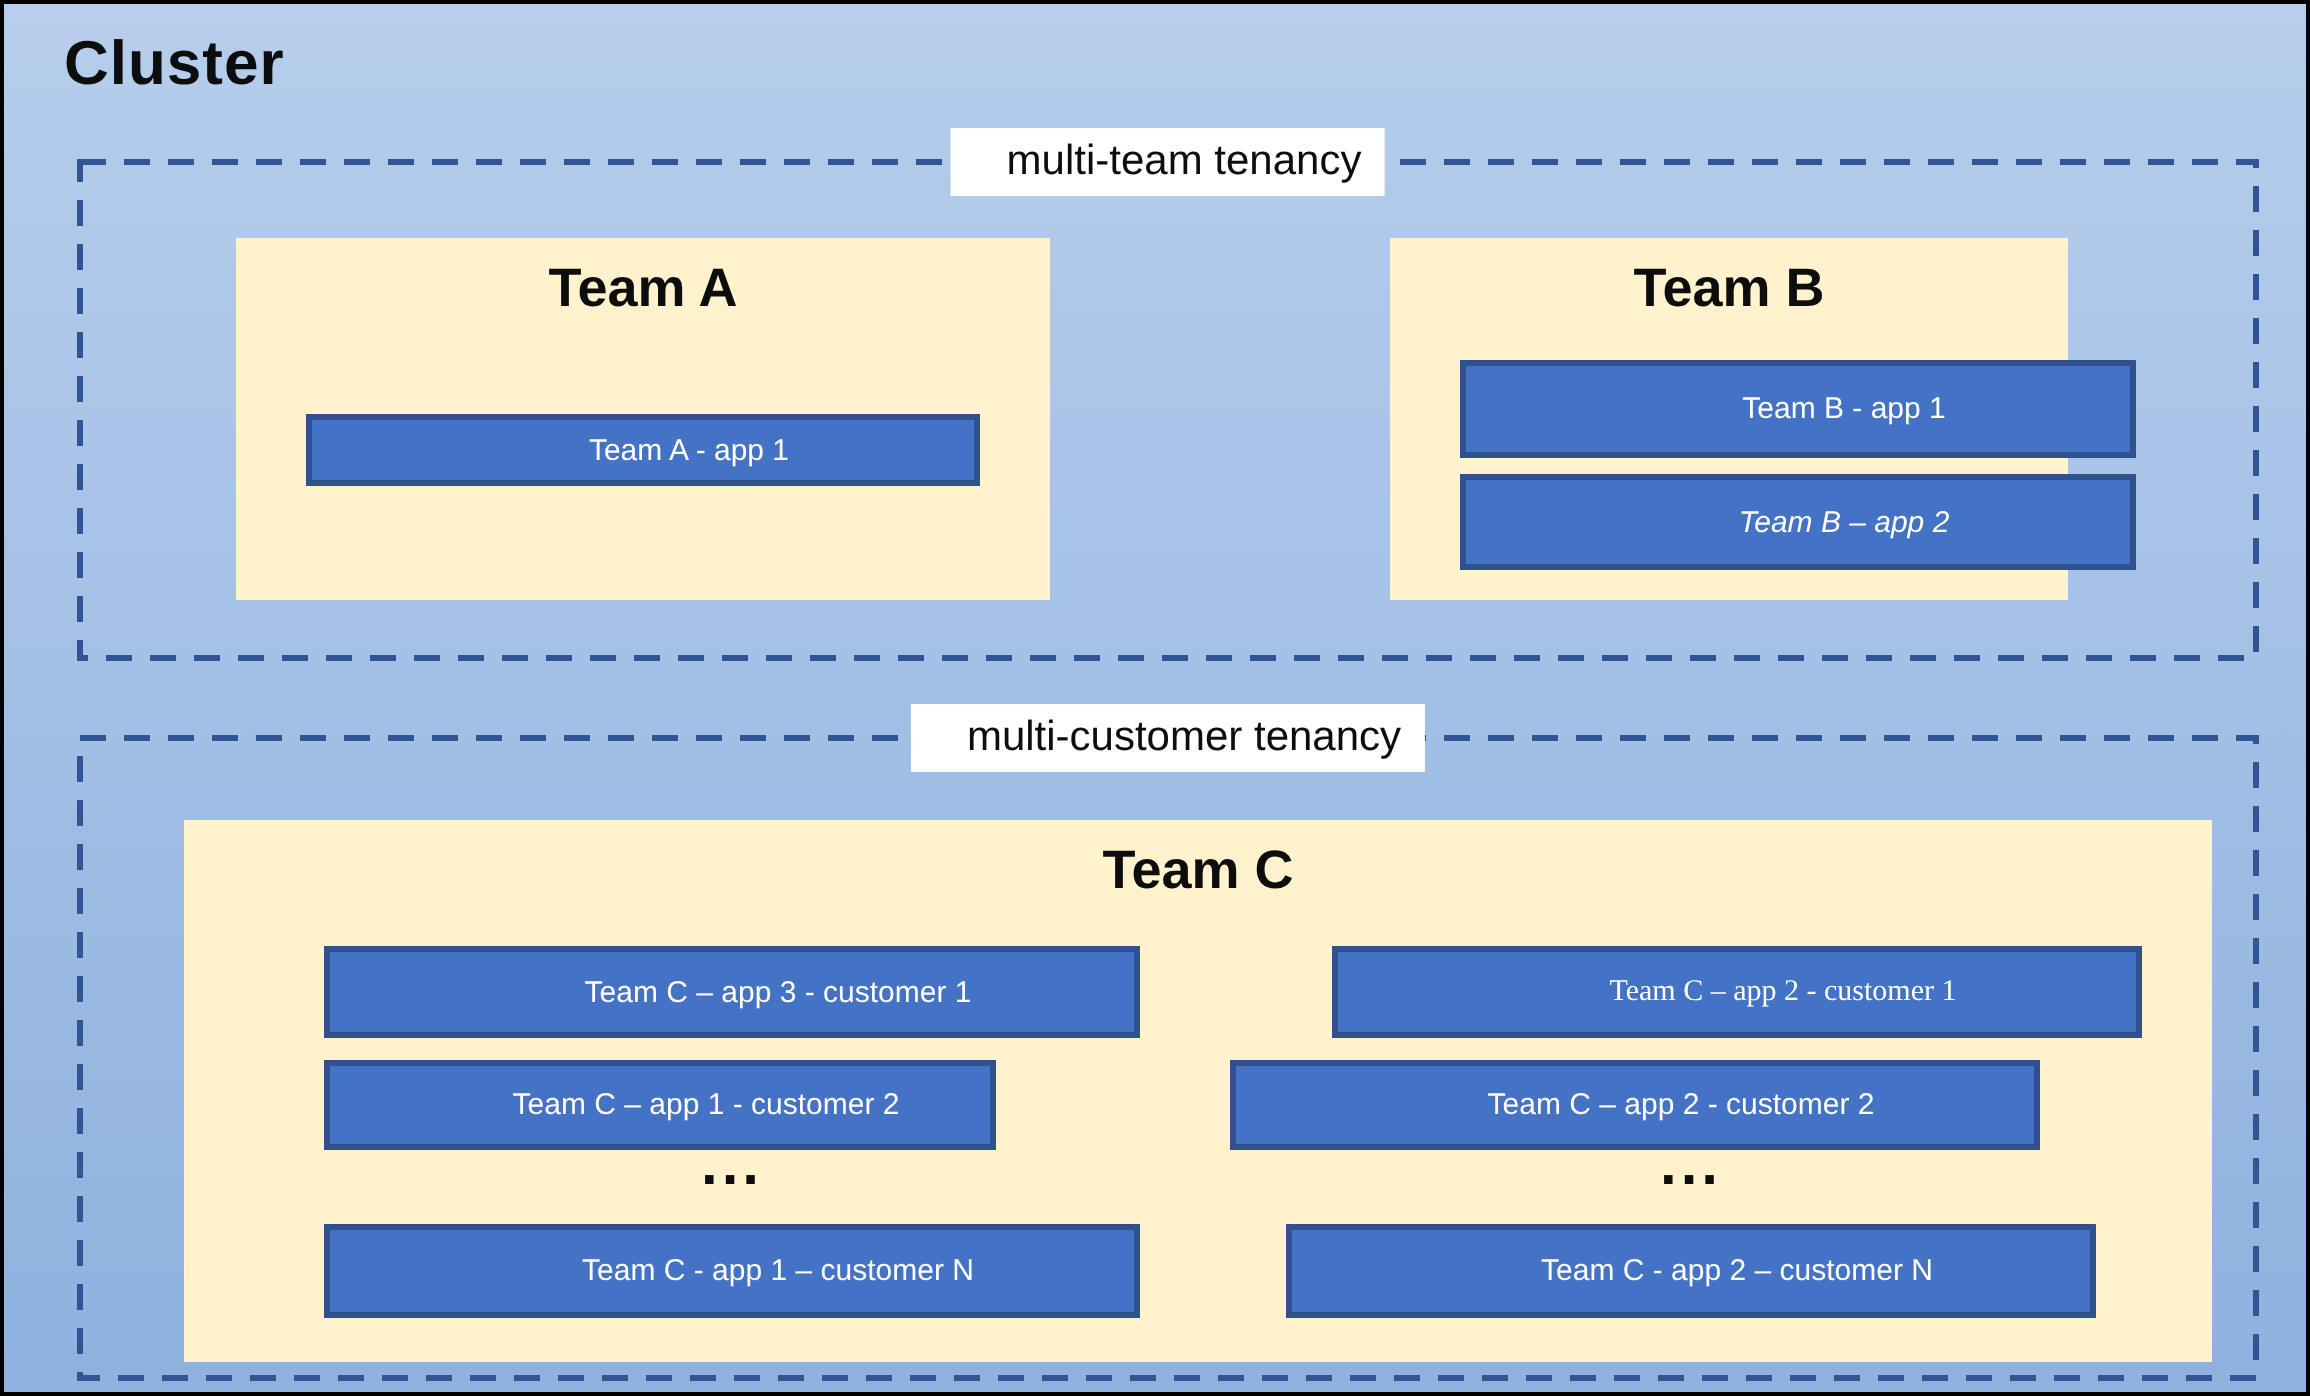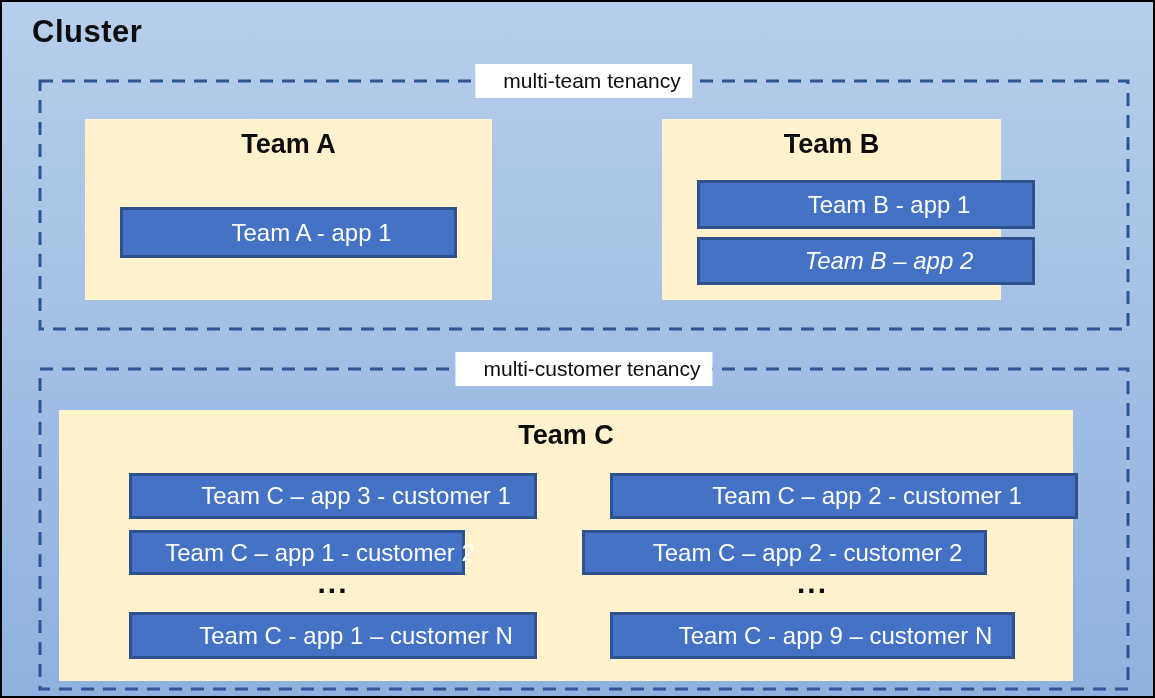--- a/index.html
+++ b/index.html
@@ -29,44 +29,44 @@
   .zone{position:absolute;}
   .zone svg{position:absolute;left:-2px;top:-2px;overflow:visible;}
   .zone-label{
     position:absolute;top:-17px;left:50%;transform:translateX(-50%);
     background:var(--label-bg);color:var(--text-dark);
     font-size:21px;line-height:1;padding:6px 12px 7px 28px;white-space:nowrap;
   }
   .zone-multiteam{left:38px;top:79px;width:1088px;height:248px;}
   .zone-multicustomer{left:38px;top:367px;width:1088px;height:320px;}
   .team-box{
-    position:absolute;background:var(--team-box-fill);
+    position:absolute;background:var(--team-box-fill);margin-left:33px;
   }
   .team-title{
     position:absolute;top:10px;left:0;width:100%;text-align:center;
     font-size:27px;font-weight:bold;color:var(--text-dark);
   }
   .team-a{left:83px;top:117px;width:407px;height:181px;}
   .team-b{left:660px;top:117px;width:339px;height:181px;}
   .team-c{left:57px;top:408px;width:1014px;height:271px;}
   .app-box{
     position:absolute;
     background:var(--app-box-fill);
     border:3px solid var(--app-box-border);
     color:var(--app-text);
     display:flex;align-items:center;justify-content:center;
-    font-size:24px;white-space:nowrap;padding-left:46px;
+    font-size:15px;white-space:nowrap;padding-left:46px;
   }
-  .app-a1{left:35px;top:88px;width:337px;height:51px;}
+  .app-a1{left:35px;top:88px;width:337px;height:36px;}
   .app-b1{left:35px;top:61px;width:338px;height:49px;}
   .app-b2{left:35px;top:118px;width:338px;height:48px;font-style:italic;}
   .app-c-11{left:70px;top:63px;width:408px;height:46px;}
   .app-c-12{left:70px;top:120px;width:336px;height:45px;text-align:center;}
   .app-c-1N{left:70px;top:202px;width:408px;height:47px;}
-  .app-c-21{left:551px;top:63px;width:468px;height:46px;}
+  .app-c-21{left:574px;top:63px;width:405px;height:46px;font-family:Liberation Serif, serif;}
   .app-c-22{left:523px;top:120px;width:405px;height:45px;}
   .app-c-2N{left:551px;top:202px;width:405px;height:47px;}
   .ellipsis{
     position:absolute;width:408px;text-align:center;
     font-size:30px;font-weight:bold;color:var(--text-dark);
     line-height:1;letter-spacing:2px;top:158px;height:34px;
   }
   .ellipsis-1{left:70px;}
   .ellipsis-2{left:551px;width:405px;}
 </style>
@@ -106,16 +106,16 @@
     <div class="team-title">Team C</div>
 
     <div class="app-box app-c-11">Team C – app 3 - customer 1</div>
     <div class="app-box app-c-12">Team C – app 1 - customer 2</div>
     <div class="ellipsis ellipsis-1">...</div>
     <div class="app-box app-c-1N">Team C - app 1 – customer N</div>
 
     <div class="app-box app-c-21">Team C – app 2 - customer 1</div>
     <div class="app-box app-c-22">Team C – app 2 - customer 2</div>
     <div class="ellipsis ellipsis-2">...</div>
-    <div class="app-box app-c-2N">Team C - app 9 – customer N</div>
+    <div class="app-box app-c-2N">Team C - app 2 – customer N</div>
   </div>
 
 </div>
 
 </body></html>

